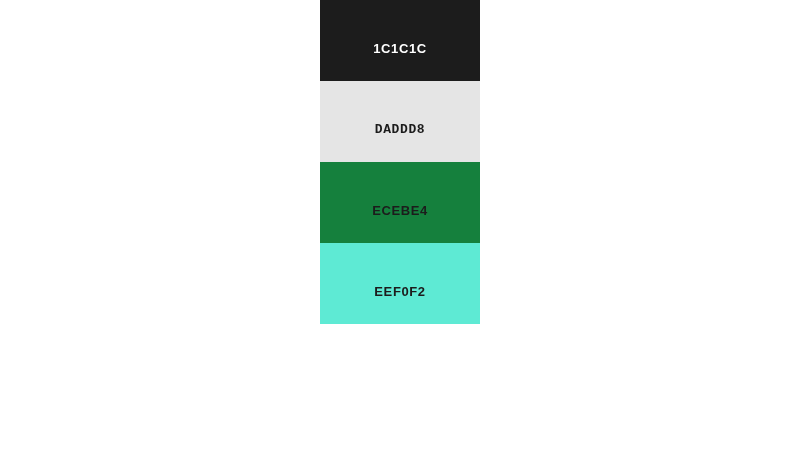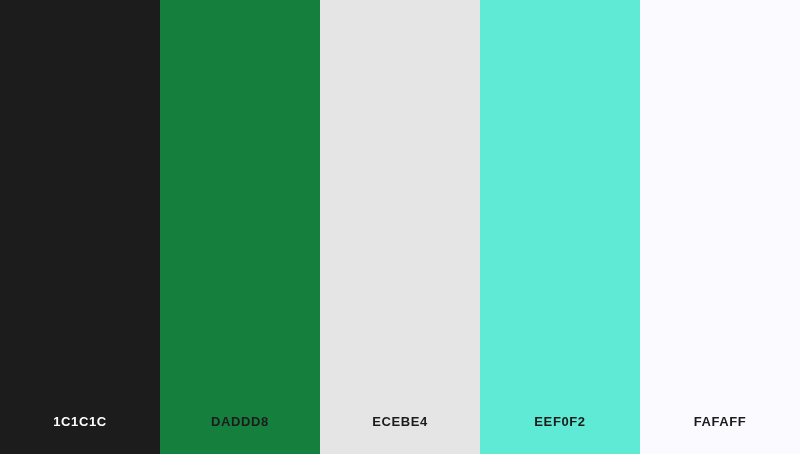--- a/index.html
+++ b/index.html
@@ -13,22 +13,22 @@
 
   body {
     font-family: "Liberation Sans", sans-serif;
     background: #ffffff;
   }
 
   #palette {
     display: flex;
     width: 800px;
     height: 324px;
-    flex-direction: row;
-    align-items: flex-start;
+    flex-direction: column;
+    align-items: center;
   }
 
   .swatch {
     flex: 1 1 160px;
     width: 160px;
     height: 454px;
     position: relative;
     display: flex;
     align-items: flex-end;
     justify-content: center;
@@ -47,29 +47,26 @@
 </style>
 </head>
 <body>
 
 <div id="palette">
 
   <div class="swatch" style="background-color: rgb(28, 28, 28); color: rgb(255, 255, 255);">
     <span class="swatch-label">1C1C1C</span>
   </div>
 
-  <div class="swatch" style="background-color: #15803d; color: rgb(28, 28, 28);">
+  <div class="swatch" style="background-color: #e5e5e5; color: rgb(28, 28, 28); font-family: Liberation Mono, monospace;">
     <span class="swatch-label">DADDD8</span>
   </div>
 
-  <div class="swatch" style="background-color: #e5e5e5; color: rgb(28, 28, 28);">
+  <div class="swatch" style="background-color: #15803d; color: rgb(28, 28, 28);">
     <span class="swatch-label">ECEBE4</span>
   </div>
 
   <div class="swatch" style="background-color: #5eead4; color: rgb(28, 28, 28);">
     <span class="swatch-label">EEF0F2</span>
   </div>
 
-  <div class="swatch" style="background-color: rgb(250, 250, 255); color: rgb(28, 28, 28);">
-    <span class="swatch-label">FAFAFF</span>
-  </div>
 
 </div>
 
 </body></html>

